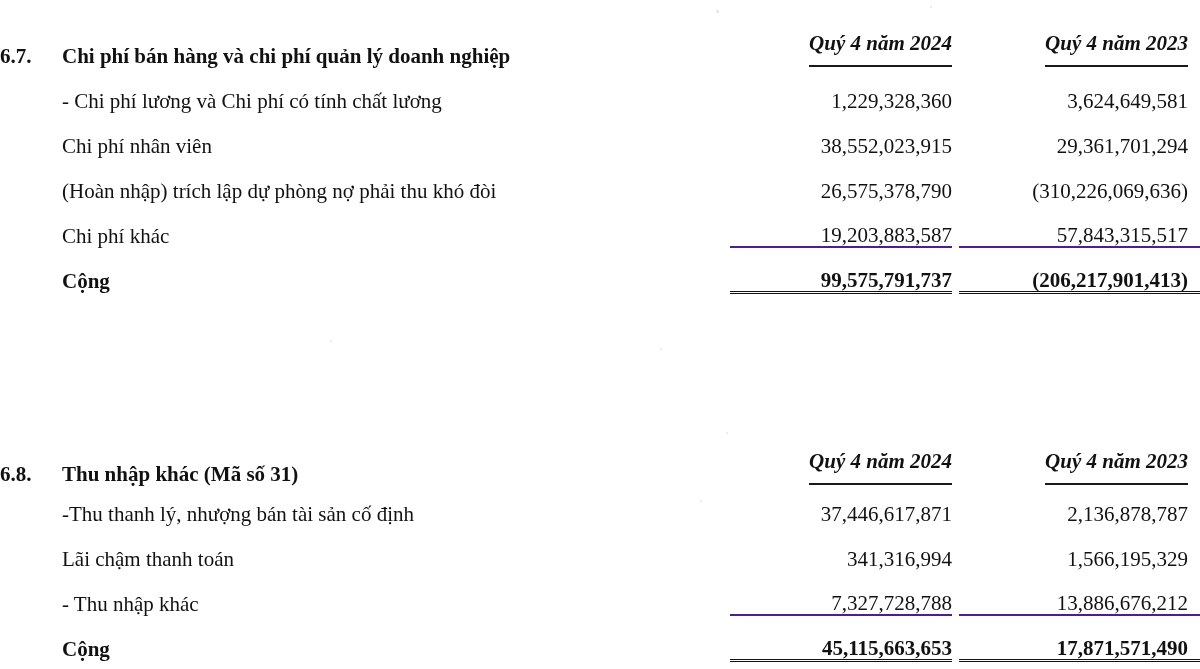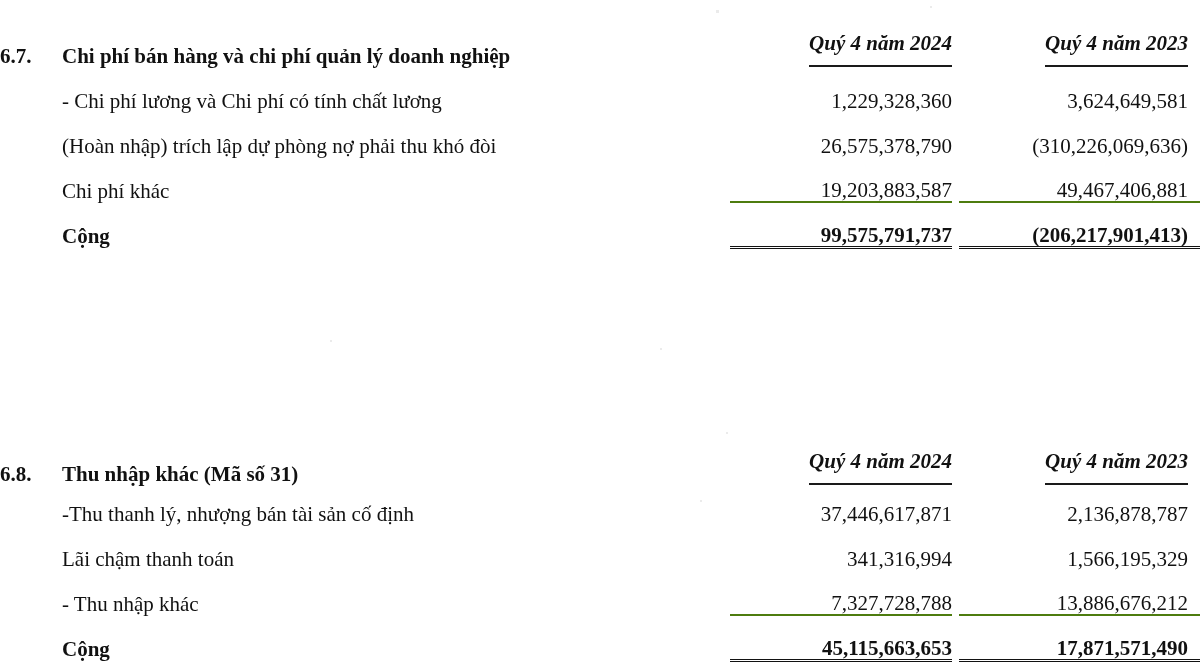--- a/index.html
+++ b/index.html
@@ -76,21 +76,21 @@
     border-bottom: 2px solid #1a1a1a;
     padding-bottom: 11px;
     display: inline-block;
   }
 
   tr.r { height: 45px; }
   tr.r.tight { height: 40px; }
   tr.r.gap   { height: 52px; }
 
   
-  td.rule-top    { border-top: 2px solid #4d7c0f; }
+  td.rule-top    { border-top: 2px solid #4c1d95; }
   td.rule-bottom {
     border-bottom: 3px double #121212;
   }
   td.spacer-cell { border: none !important; }
 
   
   .speckle {
     position: absolute;
     background: #d8d8d8;
     opacity: .5;
@@ -132,35 +132,42 @@
         <tr class="r">
           <td class="idx"></td>
           <td class="label">- Chi phí lương và Chi phí có tính chất lương</td>
           <td class="val">1,229,328,360</td>
           <td></td>
           <td class="val v2">3,624,649,581</td>
         </tr>
 
 
 
+        <tr class="r">
+          <td class="idx"></td>
+          <td class="label">Chi phí nhân viên</td>
+          <td class="val">38,552,023,915</td>
+          <td></td>
+          <td class="val v2">29,361,701,294</td>
+        </tr>
 
         <tr class="r">
           <td class="idx"></td>
           <td class="label">(Hoàn nhập) trích lập dự phòng nợ phải thu khó đòi</td>
           <td class="val">26,575,378,790</td>
           <td></td>
           <td class="val v2">(310,226,069,636)</td>
         </tr>
 
         <tr class="r">
           <td class="idx"></td>
           <td class="label">Chi phí khác</td>
           <td class="val">19,203,883,587</td>
           <td></td>
-          <td class="val v2">49,467,406,881</td>
+          <td class="val v2">57,843,315,517</td>
         </tr>
 
         <tr class="r">
           <td class="idx spacer-cell"></td>
           <td class="label bold spacer-cell">Cộng</td>
           <td class="val bold rule-top rule-bottom">99,575,791,737</td>
           <td class="spacer-cell"></td>
           <td class="val v2 bold rule-top rule-bottom">(206,217,901,413)</td>
         </tr>
       </tbody>

